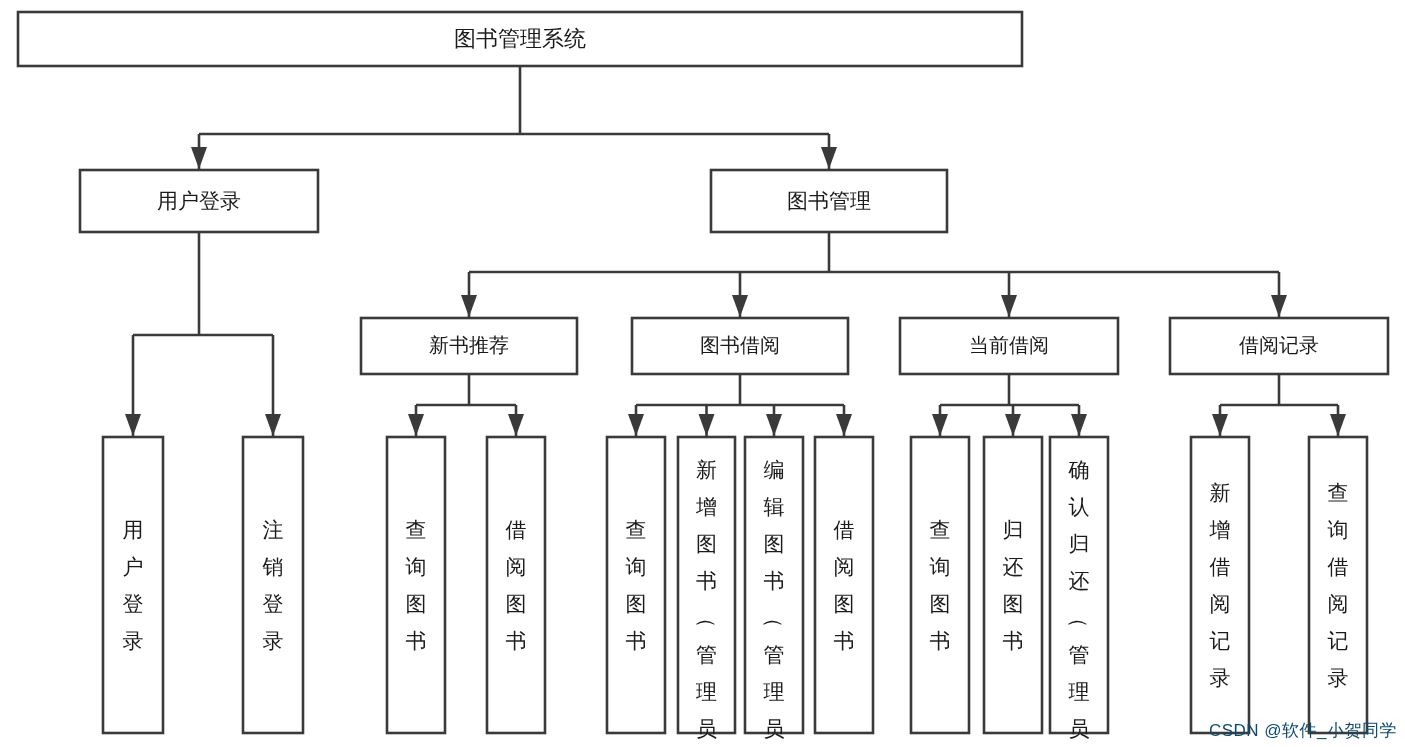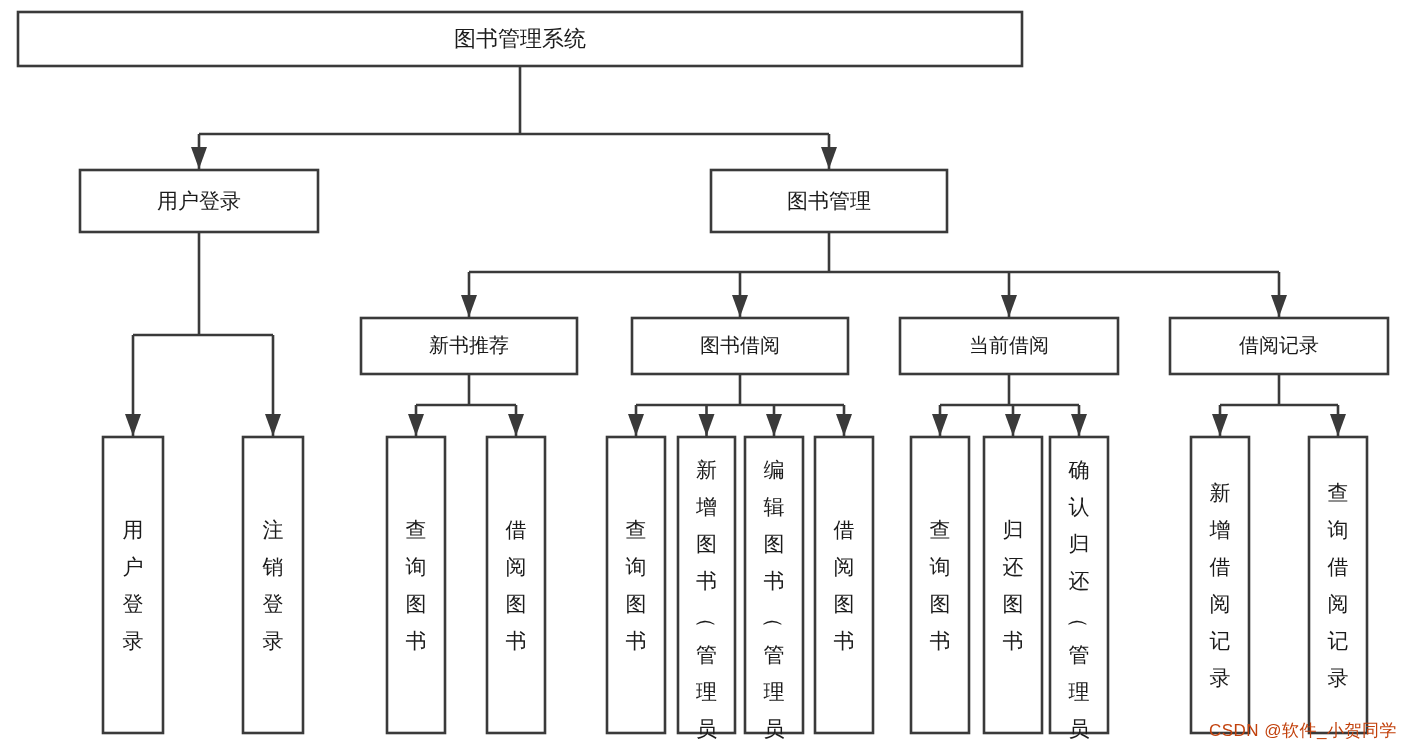--- a/index.html
+++ b/index.html
@@ -55,21 +55,21 @@
   .arrow-head {
     fill: #3a3a3a;
     stroke: none;
   }
   .watermark {
     position: absolute;
     right: 8px;
     bottom: 5px;
     font-family: "Liberation Sans", "DejaVu Sans", sans-serif;
     font-size: 17px;
-    color: #c2410c;
+    color: #0c4a6e;
     letter-spacing: 0.5px;
     white-space: nowrap;
     user-select: none;
   }
 </style>
 </head>
 <body>
 
 <div id="diagram-root">
   <svg class="flow" viewBox="0 0 1405 747" xmlns="http://www.w3.org/2000/svg">

